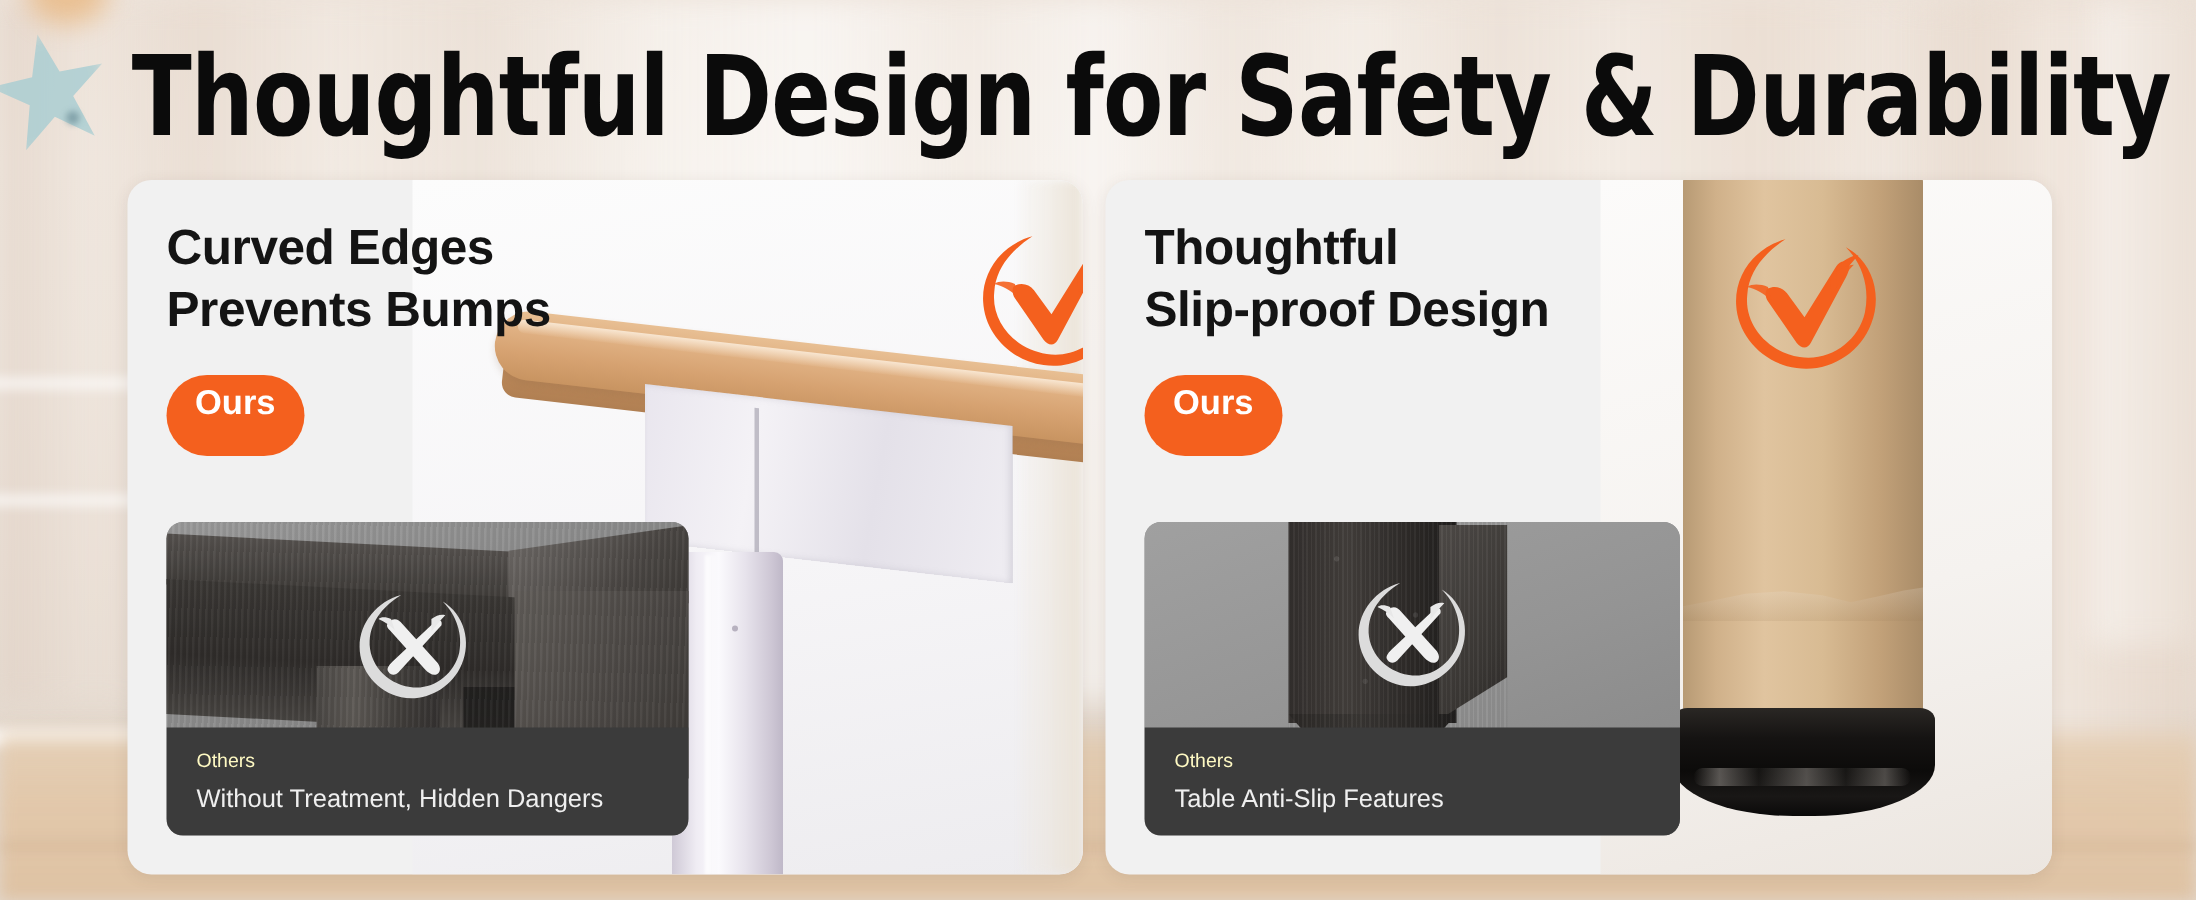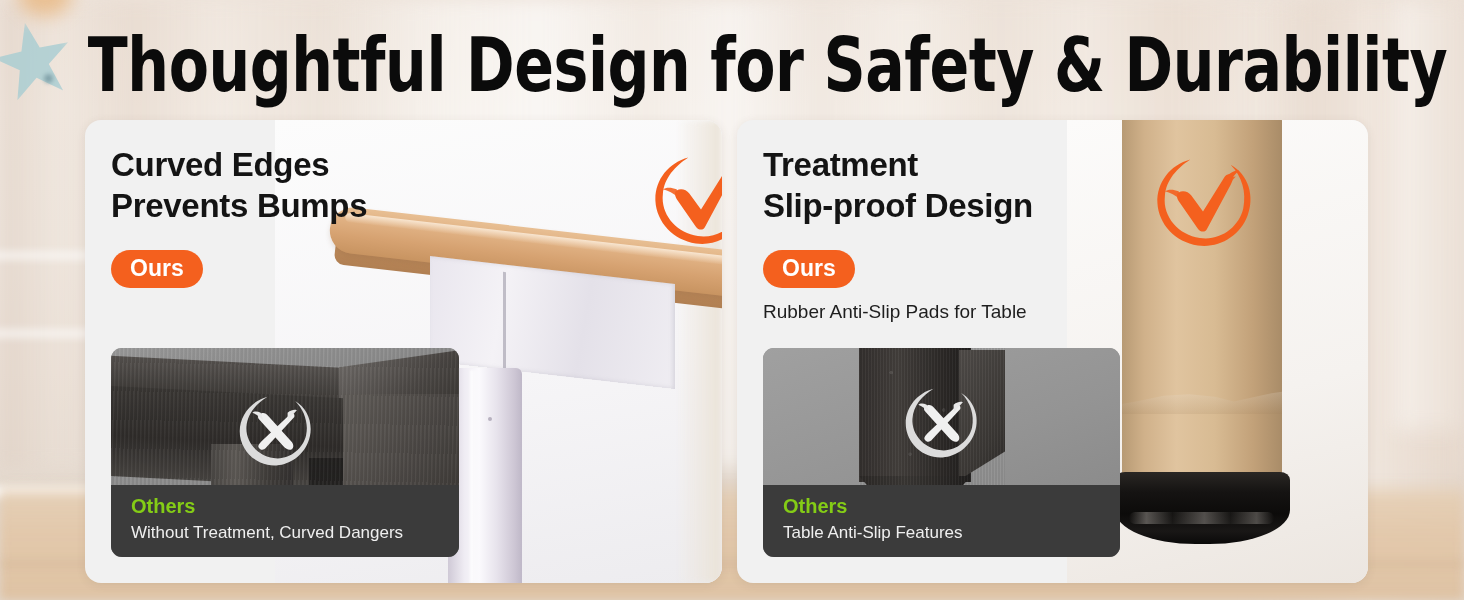--- a/index.html
+++ b/index.html
@@ -310,21 +310,21 @@
     font-size: 33px;
     line-height: 41px;
     font-weight: 700;
     color: #141414;
     letter-spacing: -0.3px;
     white-space: pre-line;
   }
   .ours-badge {
     display: inline-block;
     margin-top: 24px;
-    padding: 5px 19px 6px;
+    padding: 5px 19px 22px;
     border-radius: 999px;
     background: #f4601e;
     color: #ffffff;
     font-size: 23px;
     line-height: 27px;
     font-weight: 700;
   }
   .ours-sub {
     margin-top: 12px;
     font-size: 19px;
@@ -427,24 +427,24 @@
 
   
   .others-bar {
     position: absolute;
     left: 0; right: 0; bottom: 0;
     height: 72px;
     background: #3b3b3b;
     padding: 9px 0 0 20px;
   }
   .others-title {
-    color: #84cc16;
-    font-size: 20px;
+    color: #fef9c3;
+    font-size: 13px;
     line-height: 25px;
-    font-weight: 700;
+    font-weight: 400;
   }
   .others-sub {
     color: #efefef;
     font-size: 17px;
     line-height: 23px;
     font-weight: 400;
     margin-top: 2px;
   }
 
   
@@ -535,21 +535,21 @@
                  C28 16 17 28 16 44 C15 62 29 78 48 81 C66 84 83 71 87 54 C90 39 85 24 74 13 Z" fill="#dcdcdc"></path>
         <path d="M32 29 C35 26 39 27 42 31 L70 62 C73 66 72 70 69 71 C66 72 63 70 60 67
                  L32 36 C29 33 29 31 32 29 Z" fill="#f0f0f0"></path>
         <path d="M68 29 C71 27 74 28 73 32 L40 68 C37 72 33 72 31 69 C29 67 31 64 34 61 Z" fill="#f0f0f0"></path>
         <path d="M65 27 C69 24 73 23 76 24 C72 28 68 33 65 37 Z" fill="#e8e8e8"></path>
         <path d="M33 27 C29 25 25 25 23 27 C28 29 32 32 36 36 Z" fill="#e8e8e8"></path>
       </svg>
 
       <div class="others-bar">
         <div class="others-title">Others</div>
-        <div class="others-sub">Without Treatment, Curved Dangers</div>
+        <div class="others-sub">Without Treatment, Hidden Dangers</div>
       </div>
     </div>
   </div>
 
   <div class="card right">
 
     <div class="photo">
       <div class="right-photo-bg"></div>
       <div class="right-leg"></div>
       <div class="right-leg-ring"></div>
@@ -561,24 +561,23 @@
       <path d="M76 14 C93 23 99 44 92 62 C85 81 65 93 45 90 C24 87 8 70 7 50 C6 31 19 14 38 9
                C26 17 15 28 14 44 C12 63 27 80 47 83 C66 86 84 73 88 55 C91 40 87 25 76 14 Z" fill="#f4601e"></path>
       <path d="M27 40 C31 38 36 39 39 43 L50 58 L70 26 C72 23 75 22 77 24 C79 26 78 29 76 33
                L54 74 C52 78 48 78 45 74 L27 48 C25 45 25 41 27 40 Z" fill="#f4601e"></path>
       <path d="M70 27 C74 22 80 19 84 19 C79 24 74 31 70 38 Z" fill="#f4601e"></path>
       <path d="M66 33 C71 28 77 25 81 25 C76 30 71 37 67 44 Z" fill="#f4601e" opacity="0.9"></path>
       <path d="M27 39 C22 37 17 37 14 39 C19 40 24 43 29 47 Z" fill="#f4601e" opacity="0.9"></path>
     </svg>
 
     <div class="card-body">
-      <div class="card-heading">Treatment
+      <div class="card-heading">Thoughtful
 Slip-proof Design</div>
       <div class="ours-badge">Ours</div>
-      <div class="ours-sub">Rubber Anti-Slip Pads for Table</div>
     </div>
 
     <div class="inset right-inset">
       <div class="inset-grad-right"></div>
       <div class="insright-post"></div>
       <div class="insright-post-side"></div>
       <div class="insright-post-face"></div>
       <div class="insright-grain"></div>
 
       <svg class="brush-x right-x" viewBox="0 0 100 100">

